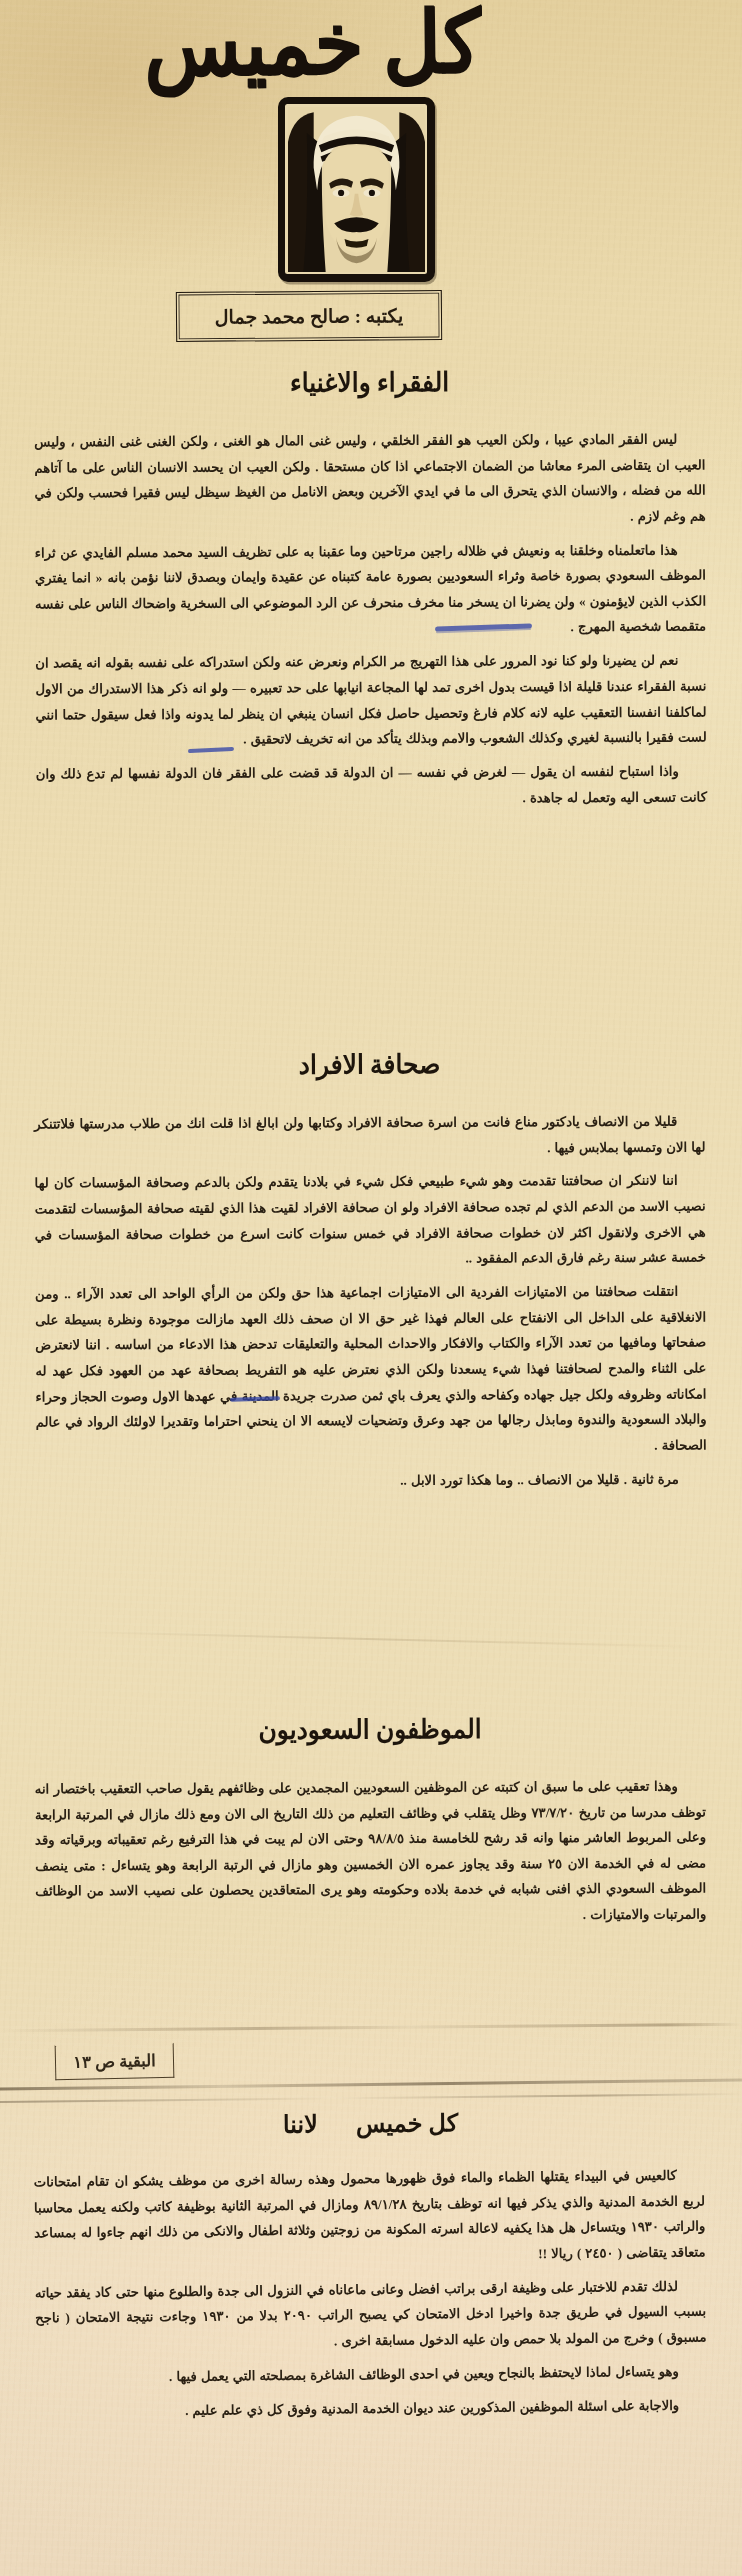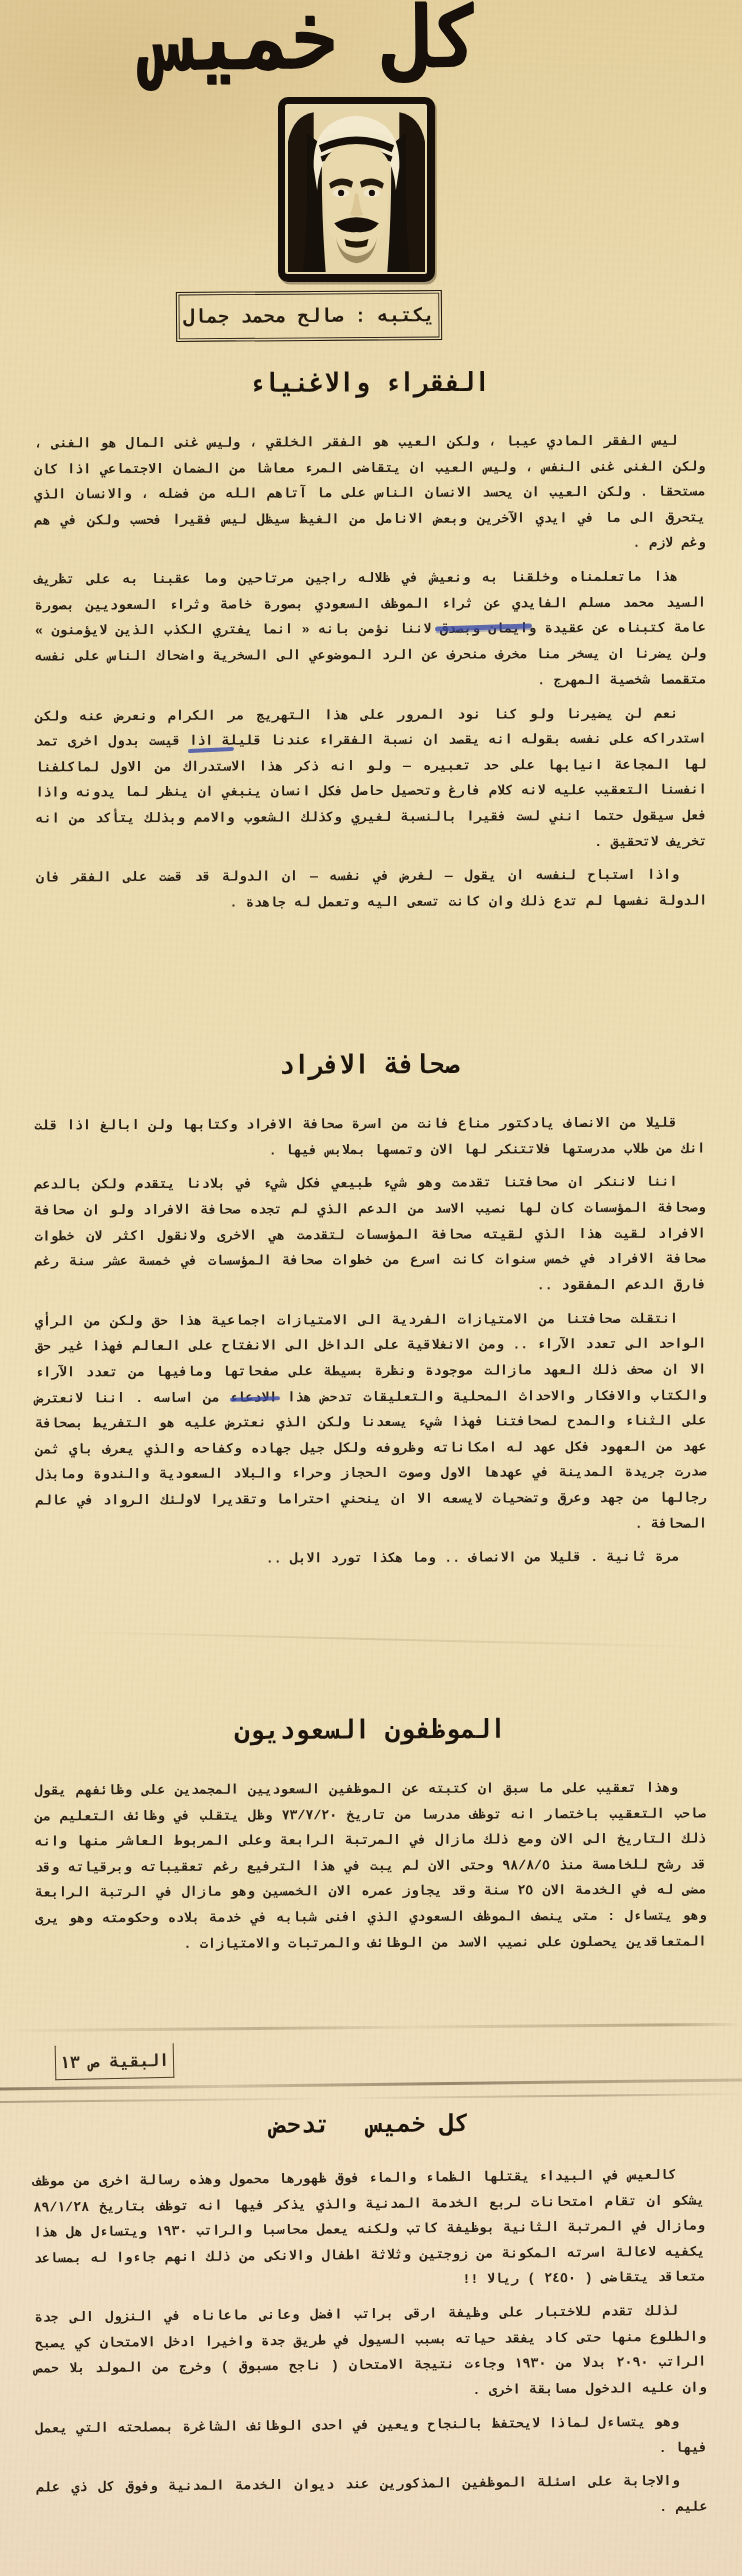--- a/index.html
+++ b/index.html
@@ -2,21 +2,21 @@
 <html lang="ar" dir="rtl" style="font-size:13.2px"><head>
 <meta charset="utf-8">
 <style>
   html,body{margin:0;padding:0;background:#7a6a4d;}
   .page{
     position:relative;
     width:743px;height:2576px;
     margin:0 auto;
     overflow:hidden;
     direction:rtl;
-    font-family:Liberation Mono, monospace;
+    font-family:Liberation Serif, serif;
     color:#261c10;
     background:
       radial-gradient(ellipse 578px 330px at 15% 3%, rgba(197,164,106,.35), rgba(0,0,0,0) 60%),
       radial-gradient(ellipse 743px 413px at 85% 25%, rgba(255,248,224,.25), rgba(0,0,0,0) 70%),
       radial-gradient(ellipse 660px 495px at 50% 88%, rgba(248,226,196,.5), rgba(0,0,0,0) 75%),
       linear-gradient(180deg,#e3cf9d 0%, #ead9ac 12%, #ecdcb2 35%, #eedfb8 55%, #ecdcb4 75%, #eedec0 88%, #ecd9bc 100%);
   }
   .grain{position:absolute;inset:0;pointer-events:none;opacity:.5;
     background:
      repeating-linear-gradient(93deg, rgba(120,95,55,.045) 0 1.7px, rgba(0,0,0,0) 1.7px 5.8px),
@@ -166,21 +166,21 @@
     <span>البقية ص ١٣</span>
   </div>
 
   <div class="crease crease-1"></div>
   <div class="crease crease-2"></div>
   <div class="crease crease-3"></div>
   <div class="crease crease-4"></div>
 
   <div class="cont-head">
     <span>كل خميس</span>
-    <span>تدحض</span>
+    <span>لاننا</span>
   </div>
   <div class="article blockD" style="position:absolute;">
     <p class="body-p">كالعيس في البيداء يقتلها الظماء والماء فوق ظهورها محمول وهذه رسالة اخرى من موظف يشكو ان تقام امتحانات لربع الخدمة المدنية والذي يذكر فيها انه توظف بتاريخ ٨٩/١/٢٨ ومازال في المرتبة الثانية بوظيفة كاتب ولكنه يعمل محاسبا والراتب ١٩٣٠ ويتساءل هل هذا يكفيه لاعالة اسرته المكونة من زوجتين وثلاثة اطفال والانكى من ذلك انهم جاءوا له بمساعد متعاقد يتقاضى ( ٢٤٥٠ ) ريالا !!</p>
     <p class="body-p">لذلك تقدم للاختبار على وظيفة ارقى براتب افضل وعانى ماعاناه في النزول الى جدة والطلوع منها حتى كاد يفقد حياته بسبب السيول في طريق جدة واخيرا ادخل الامتحان كي يصبح الراتب ٢٠٩٠ بدلا من ١٩٣٠ وجاءت نتيجة الامتحان ( ناجح مسبوق ) وخرج من المولد بلا حمص وان عليه الدخول مسابقة اخرى .</p>
     <p class="body-p">وهو يتساءل لماذا لايحتفظ بالنجاح ويعين في احدى الوظائف الشاغرة بمصلحته التي يعمل فيها .</p>
     <p class="body-p">والاجابة على اسئلة الموظفين المذكورين عند ديوان الخدمة المدنية وفوق كل ذي علم عليم .</p>
   </div>
 
   <div class="pen pen-1"></div>
   <div class="pen pen-2"></div>

